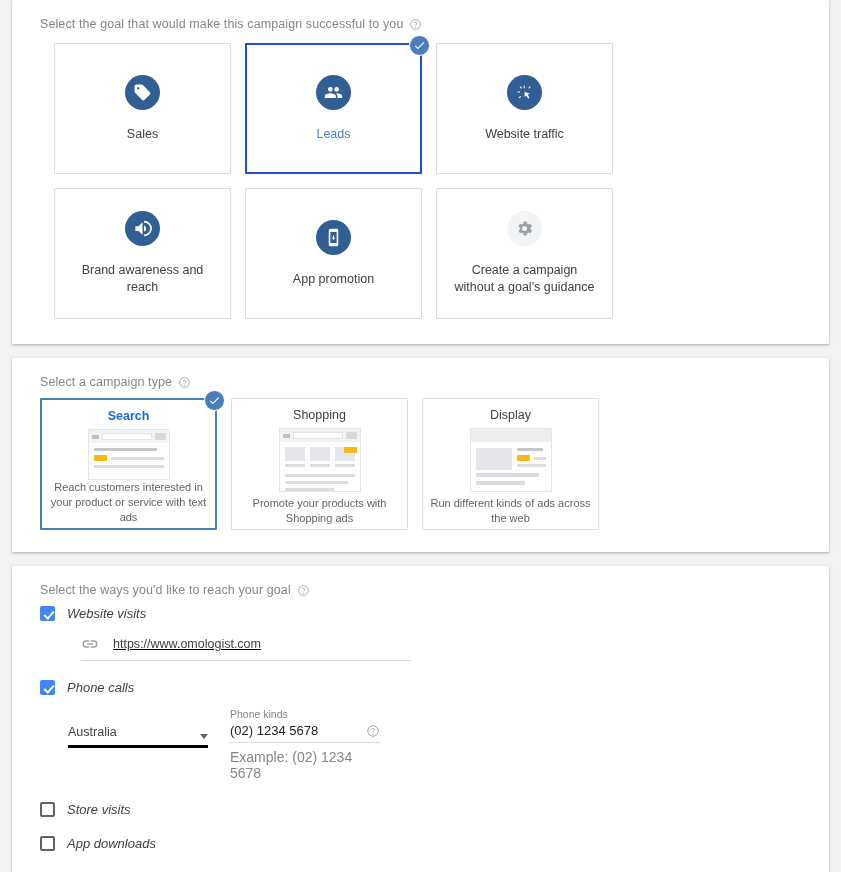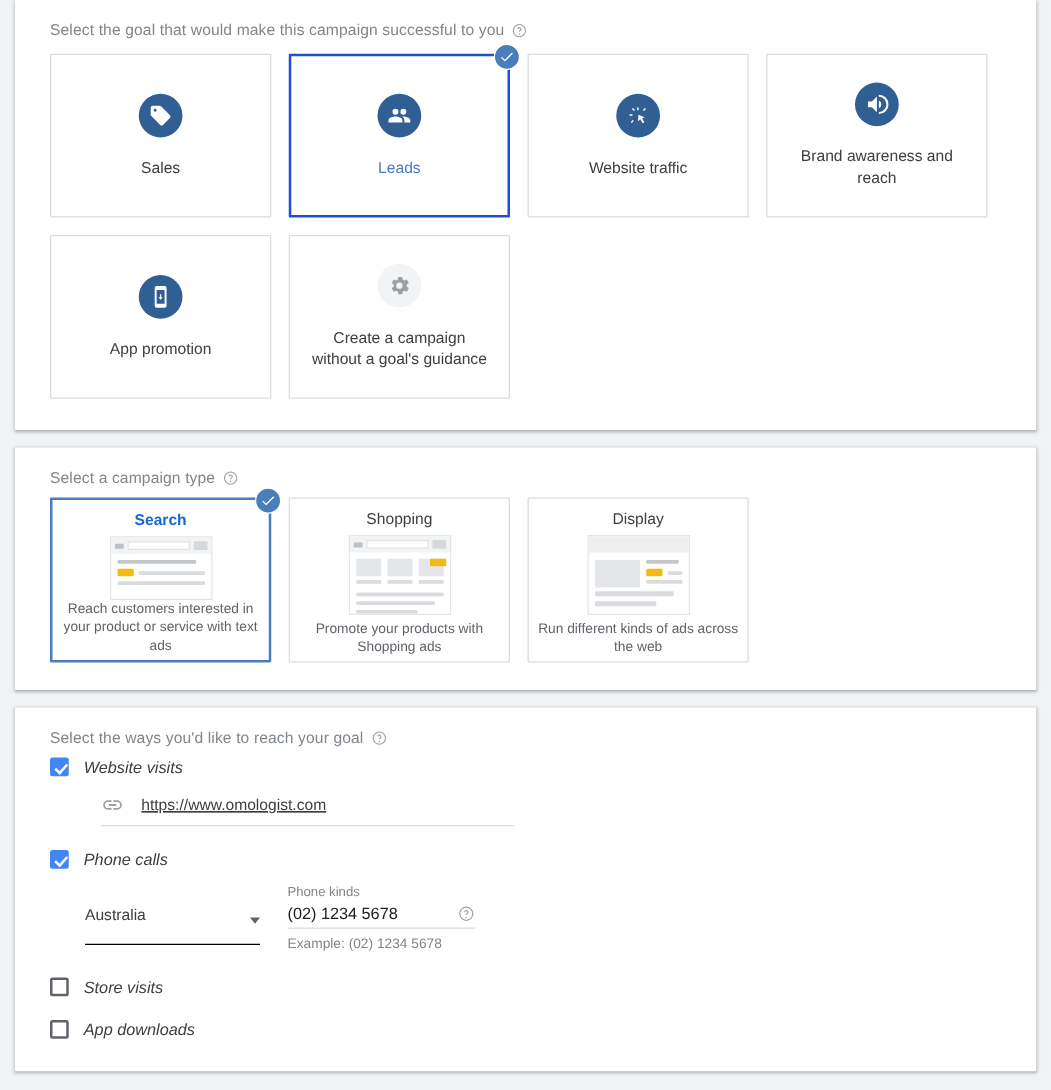--- a/index.html
+++ b/index.html
@@ -38,20 +38,21 @@
   }
   .help-icon svg { width: 13px; height: 13px; display: block; }
 
   
   #goal-panel { padding-bottom: 22px; }
   .goal-grid {
     display: flex;
     flex-wrap: wrap;
     gap: 14px;
     padding: 3px 28px;
+    margin-left: 14px;
   }
   .goal-card {
     position: relative;
     width: 177px;
     height: 131px;
     border: 1px solid #dadce0;
     background: #fff;
     display: flex;
     flex-direction: column;
     align-items: center;
@@ -199,22 +200,22 @@
   .url-text {
     font-size: 12.5px; color: #3c4043;
     border: none; outline: none; background: transparent;
     width: 100%; font-family: "Liberation Sans", sans-serif;
     padding: 0;
   }
 
   .phone-block { margin: 13px 0 0 28px; display: flex; align-items: flex-start; }
   .country-select {
     width: 140px;
-    border-bottom: 1px solid #000000;
-    padding-bottom: 16px;
+    border-bottom: 3px solid #000000;
+    padding-bottom: 6px;
     display: flex;
     align-items: flex-end;
     justify-content: space-between;
     cursor: pointer;
     margin-top: 17px;
   }
   .country-text { font-size: 12.5px; color: #3c4043; }
   .caret {
     width: 0; height: 0;
     border-left: 4.5px solid transparent;
@@ -230,21 +231,21 @@
     border-bottom: 1px solid #dadce0;
     padding-bottom: 4px;
   }
   .phone-value {
     font-size: 13px; color: #202124;
     border: none; outline: none; background: transparent;
     width: 100%; font-family: "Liberation Sans", sans-serif; padding: 0;
   }
   .phone-help { width: 14px; height: 14px; margin-left: 6px; flex: none; }
   .phone-help svg { width: 14px; height: 14px; display: block; }
-  .field-hint { font-size: 11px; color: #80868b; margin-top: 6px; }
+  .field-hint { font-size: 14px; color: #80868b; margin-top: 6px; }
 
   .sp-1 { height: 19px; }
   .sp-2 { height: 21px; }
 
   
   .actions {
     display: flex;
     align-items: center;
     padding: 18px 0 0 14px;
   }

